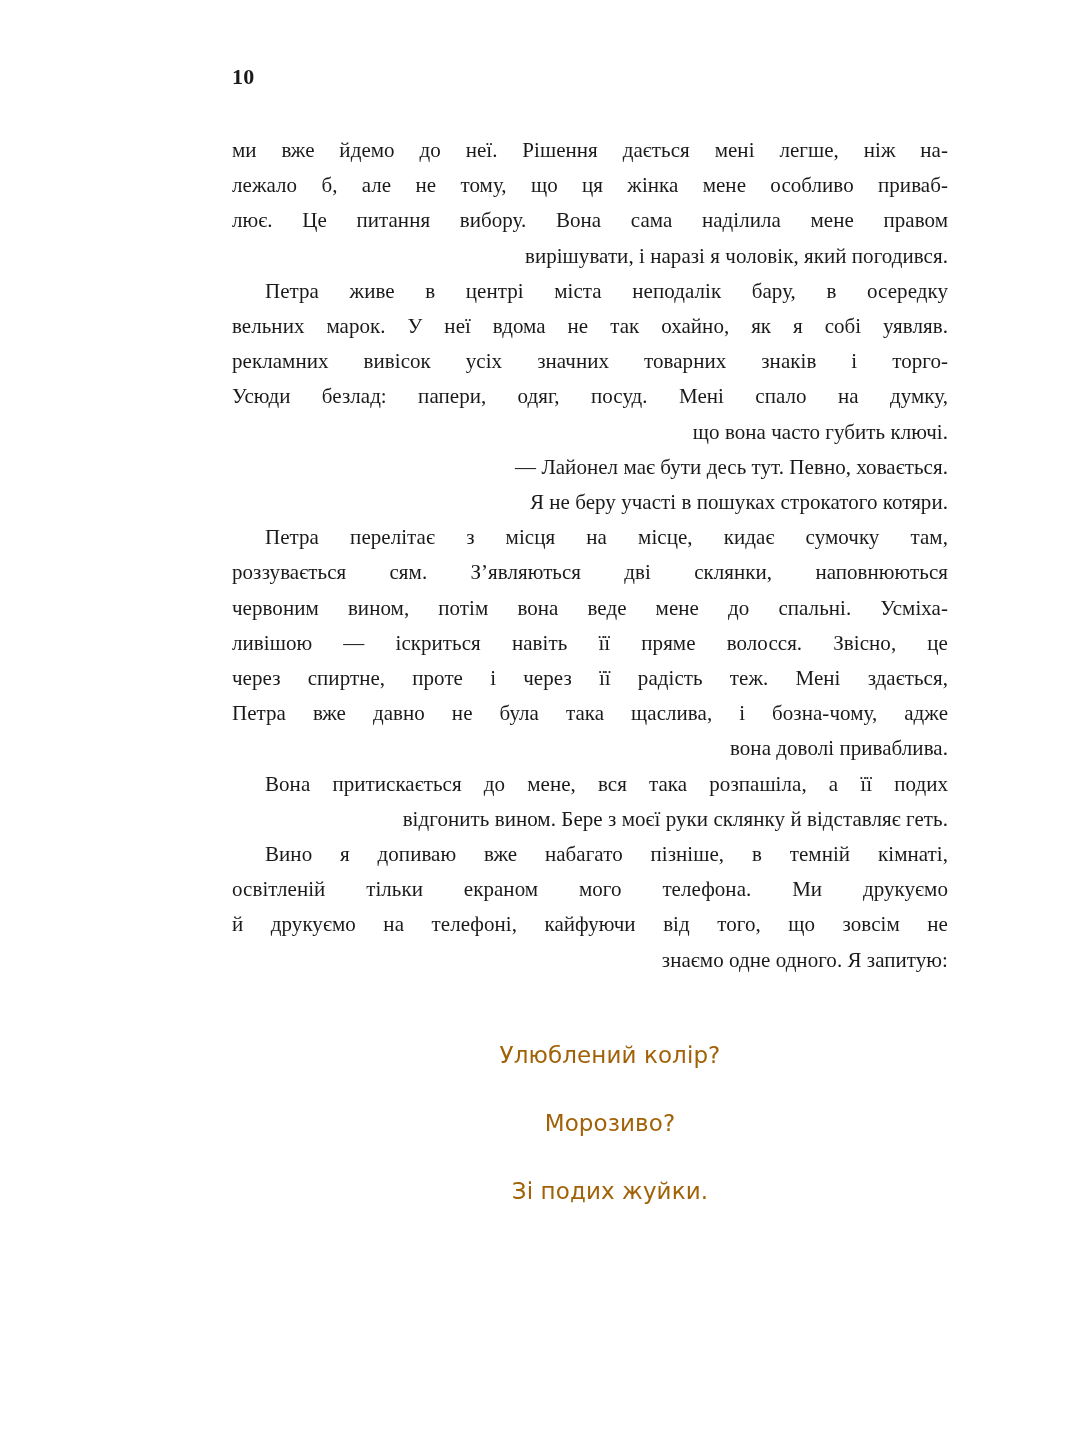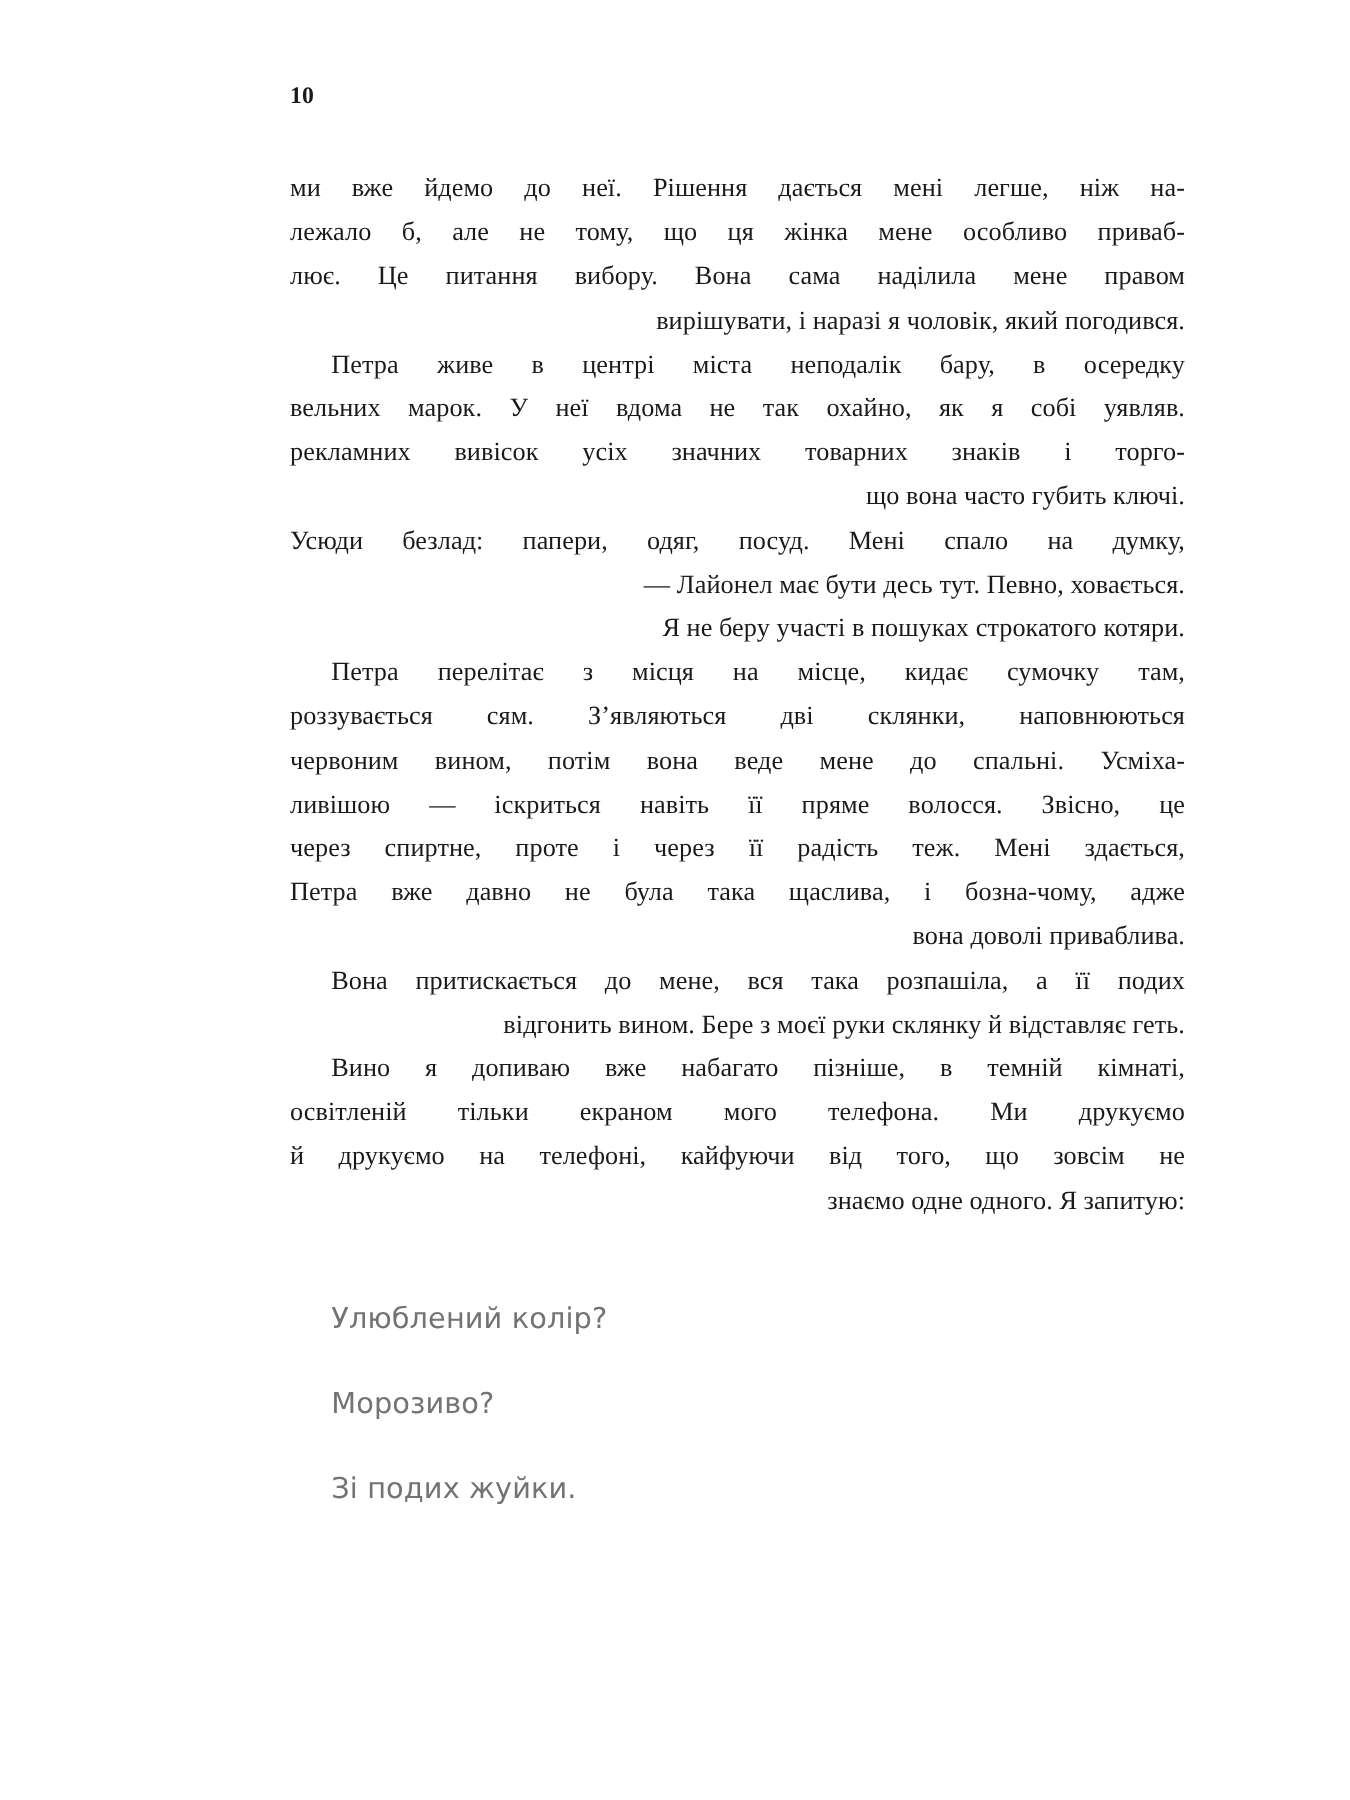--- a/index.html
+++ b/index.html
@@ -21,21 +21,21 @@
     inset: 0;
   }
 
   
   .folio {
     position: absolute;
     left: 232px;
     top: 62px;
     font-family: "Liberation Serif", "DejaVu Serif", serif;
     font-weight: bold;
-    font-size: 19px;
+    font-size: 22px;
     line-height: 30px;
     color: #1a1a1a;
     letter-spacing: 0.2px;
   }
 
   
   .body-block {
     position: absolute;
     left: 232px;
     top: 133px;
@@ -74,46 +74,47 @@
     position: absolute;
     left: 265px;
     top: 1040px;
     width: 690px;
   }
 
   .chat-line {
     font-family: "DejaVu Sans", "Liberation Sans", sans-serif;
     font-size: 23px;
     line-height: 30px;
-    color: #737373;
+    color: #a16207;
     height: 68px;
     letter-spacing: 0.1px;
     white-space: pre;
+    text-align: center;
   }
 </style>
 </head>
 <body>
 
 <div class="page">
 
   <div class="folio">10</div>
 
   <div class="body-block">
       <div>
         <div class="line justify">ми вже йдемо до неї. Рішення дається мені легше, ніж на-</div>
         <div class="line justify">лежало б, але не тому, що ця жінка мене особливо приваб-</div>
         <div class="line justify">лює. Це питання вибору. Вона сама наділила мене правом</div>
         <div class="line flush">вирішувати, і наразі я чоловік, який погодився.</div>
       </div>
       <div>
         <div class="line justify"><span class="indent"></span>Петра живе в центрі міста неподалік бару, в осередку</div>
         <div class="line justify">вельних марок. У неї вдома не так охайно, як я собі уявляв.</div>
         <div class="line justify">рекламних вивісок усіх значних товарних знаків і торго-</div>
+        <div class="line justify">Усюди безлад: папери, одяг, посуд. Мені спало на думку,</div>
         <div class="line flush">що вона часто губить ключі.</div>
-        <div class="line justify">Усюди безлад: папери, одяг, посуд. Мені спало на думку,</div>
       </div>
       <div>
         <div class="line flush"><span class="indent"></span>— Лайонел має бути десь тут. Певно, ховається.</div>
       </div>
       <div>
         <div class="line flush"><span class="indent"></span>Я не беру участі в пошуках строкатого котяри.</div>
       </div>
       <div>
         <div class="line justify"><span class="indent"></span>Петра перелітає з місця на місце, кидає сумочку там,</div>
         <div class="line justify">роззувається сям. З’являються дві склянки, наповнюються</div>

